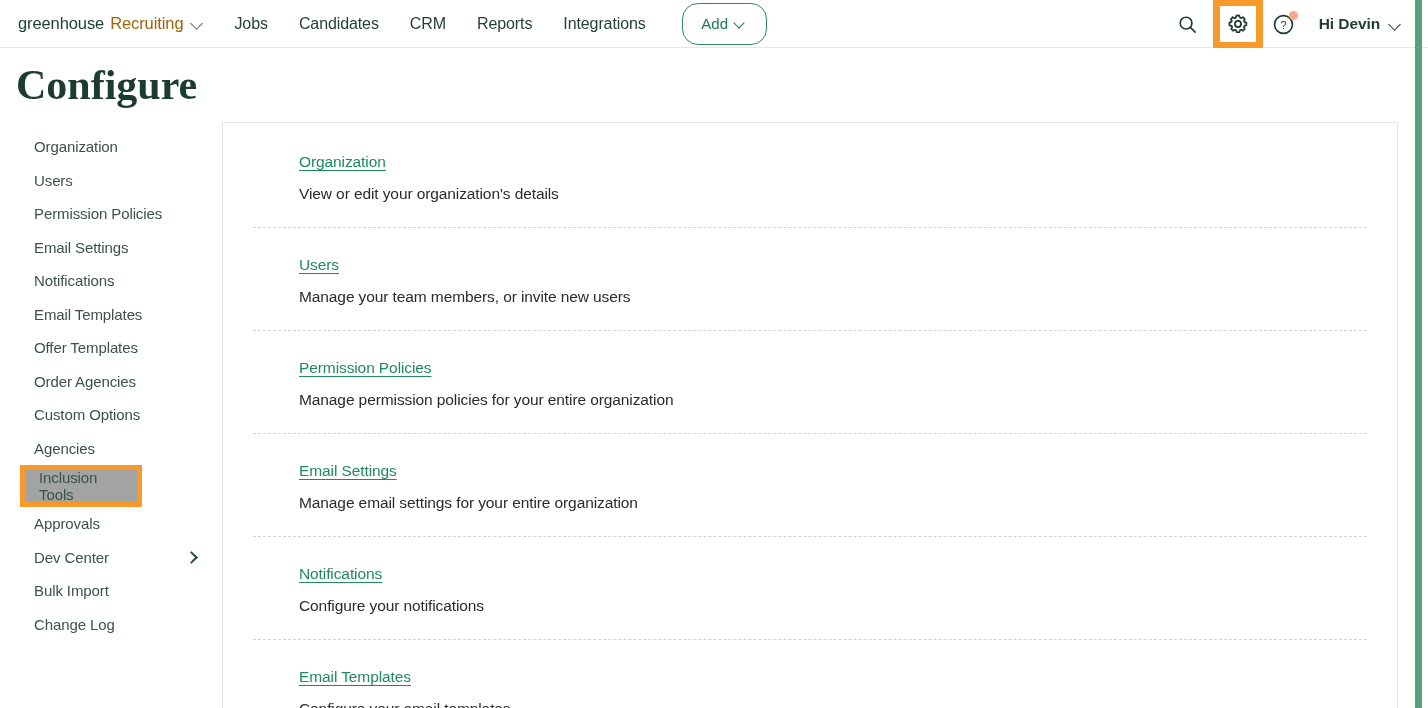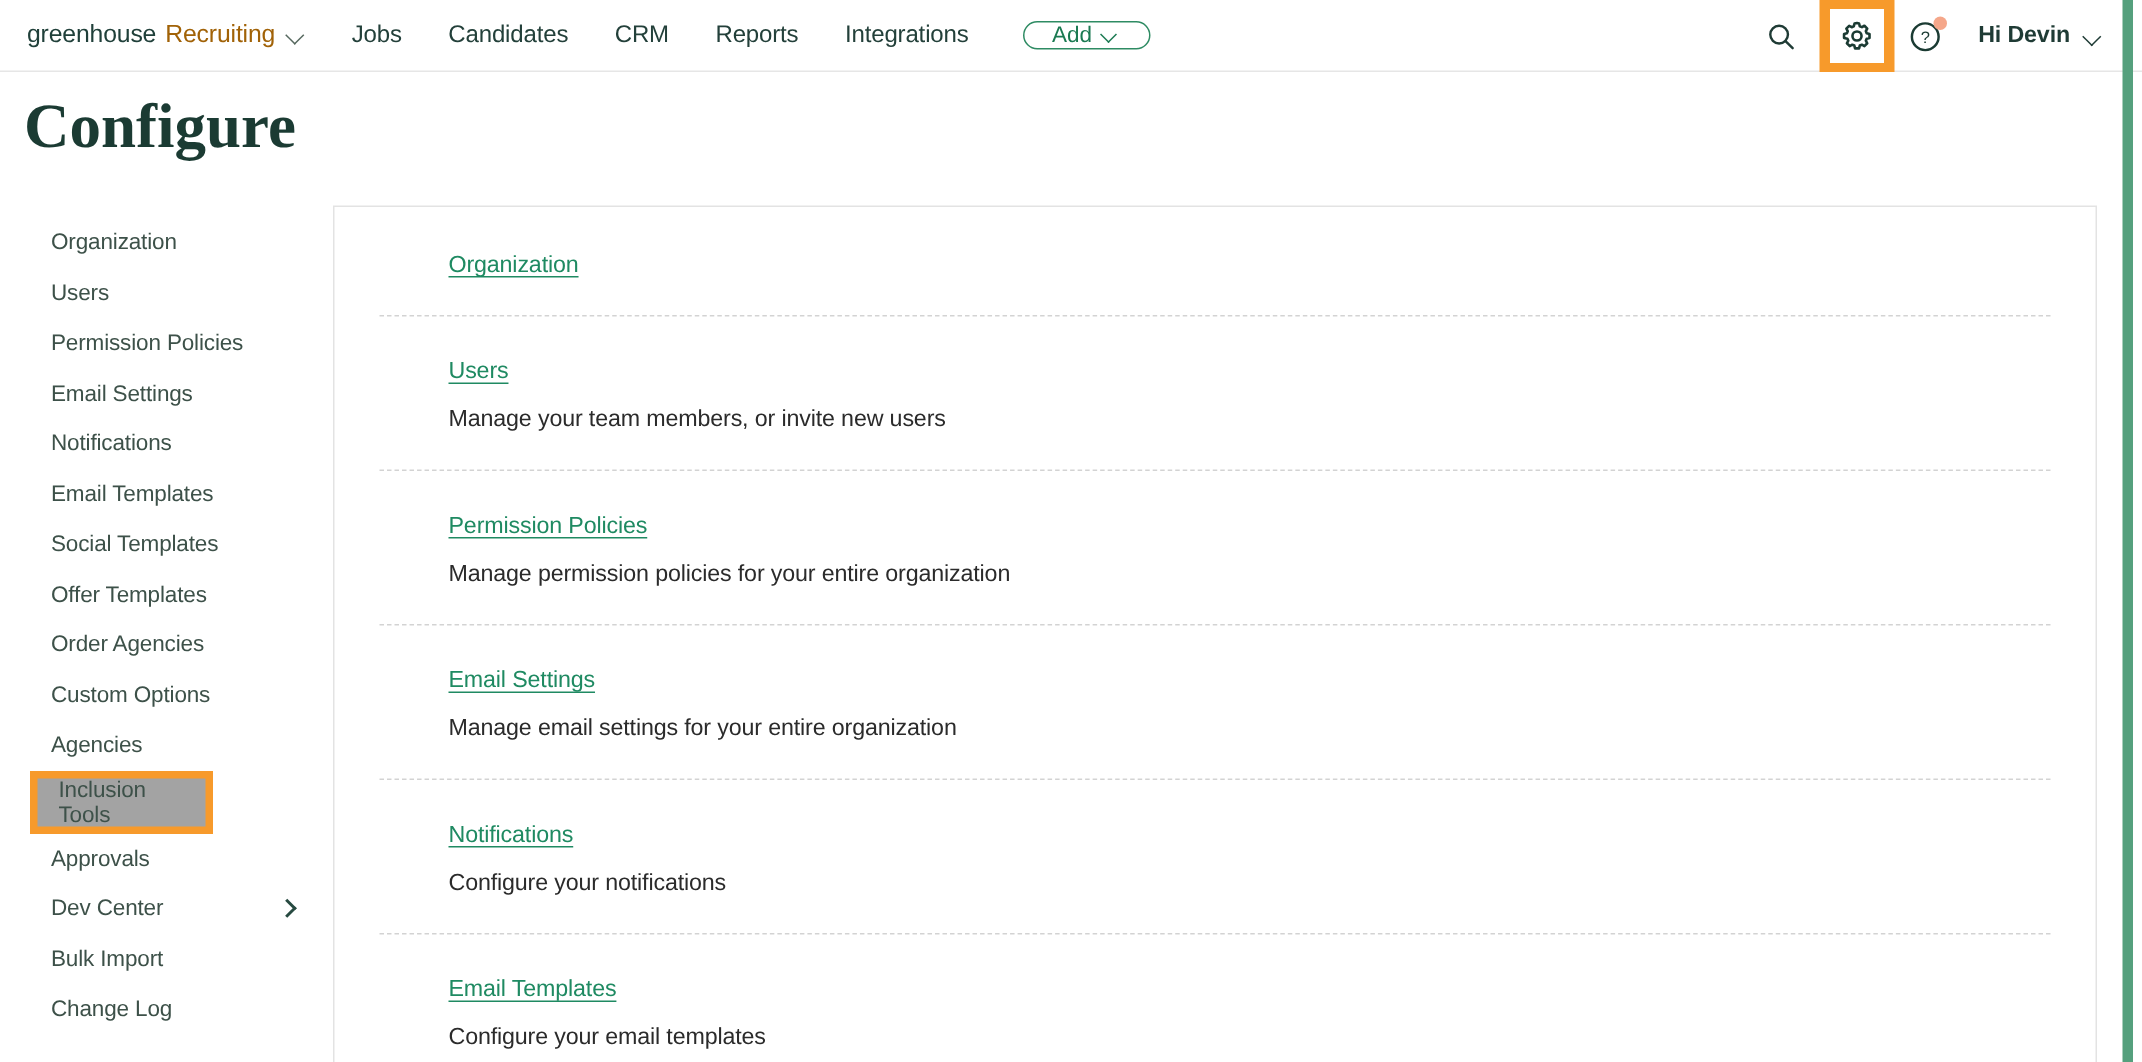--- a/index.html
+++ b/index.html
@@ -69,21 +69,21 @@
     font-size: 16px;
     color: #23403a;
     text-decoration: none;
     cursor: pointer;
     letter-spacing: -0.1px;
   }
 
   .add-btn {
     margin-left: 36px;
     width: 85px;
-    height: 19px;
+    height: 42px;
     border: 1.3px solid #2e8b63;
     border-radius: 16px;
     color: #1b7a52;
     font-size: 15px;
     background: #fff;
     display: flex;
     align-items: center;
     justify-content: center;
     gap: 4px;
     cursor: pointer;
@@ -158,21 +158,21 @@
     border-color: #1f3b35;
     border-width: 1.8px;
     width: 8px; height: 8px;
   }
 
   
   .page-title {
     font-family: "Liberation Serif", serif;
     font-size: 42px;
     color: #1b3b33;
-    margin: 14px 0 15px 16px;
+    margin: 14px 0 0 16px;
     line-height: 1.1;
     letter-spacing: 0px;
   }
 
   
   .body-wrap {
     display: flex;
     align-items: flex-start;
     padding-top: 14px;
   }
@@ -334,23 +334,20 @@
     <div class="side-item">
         <span>Email Settings</span>
       </div>
     <div class="side-item">
         <span>Notifications</span>
       </div>
     <div class="side-item">
         <span>Email Templates</span>
       </div>
     <div class="side-item">
-        <span>Social Templates</span>
-      </div>
-    <div class="side-item">
         <span>Offer Templates</span>
       </div>
     <div class="side-item">
         <span>Order Agencies</span>
       </div>
     <div class="side-item">
         <span>Custom Options</span>
       </div>
     <div class="side-item">
         <span>Agencies</span>
@@ -371,20 +368,21 @@
     <div class="side-item">
         <span>Change Log</span>
       </div>
   </nav>
 
   <div class="main-col">
     <div class="card">
 
       <div class="cfg-row">
         <a class="cfg-link">Organization</a>
+        <div class="cfg-desc">View or edit your organization's details</div>
       </div>
 
       <div class="cfg-row">
         <a class="cfg-link">Users</a>
         <div class="cfg-desc">Manage your team members, or invite new users</div>
       </div>
 
       <div class="cfg-row">
         <a class="cfg-link">Permission Policies</a>
         <div class="cfg-desc">Manage permission policies for your entire organization</div>

